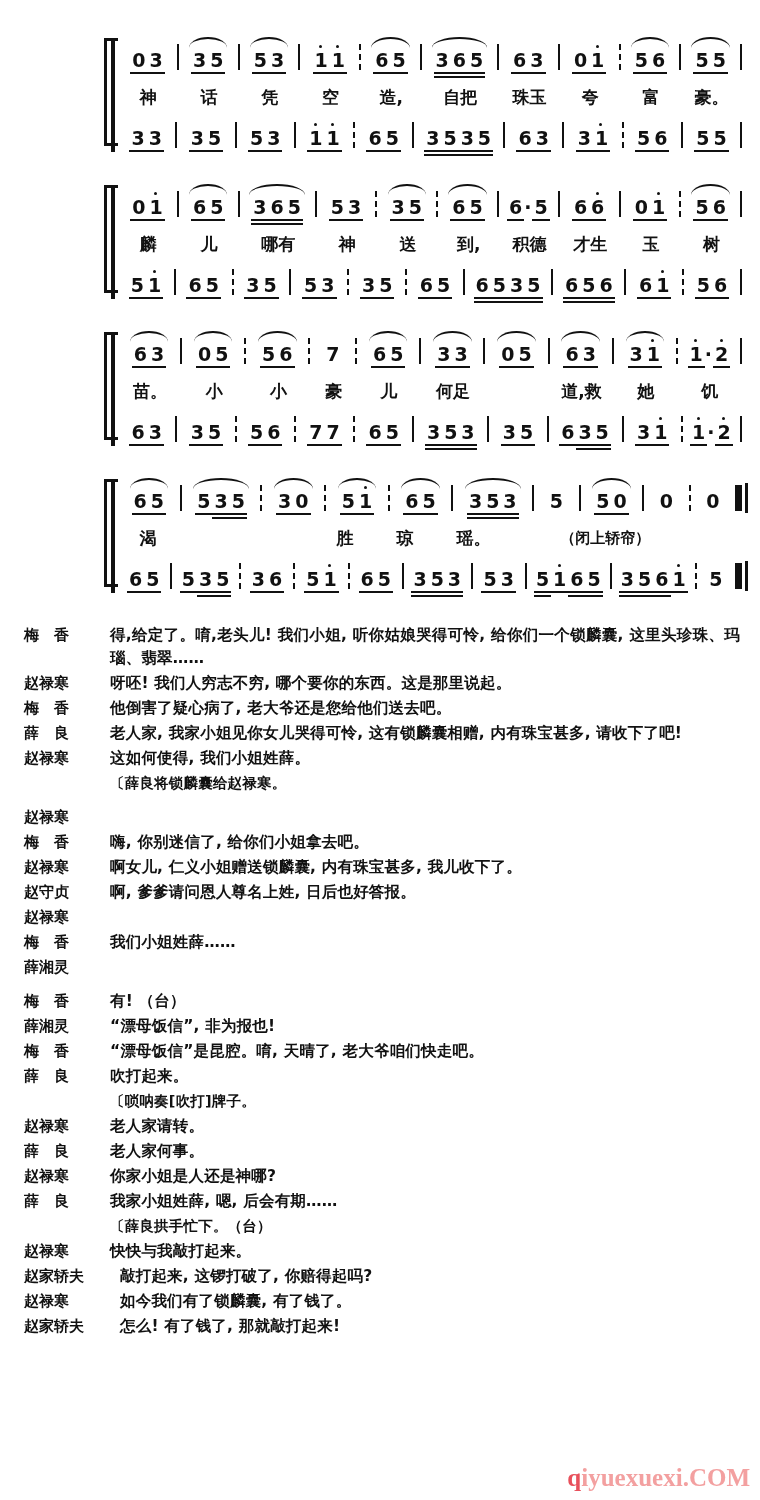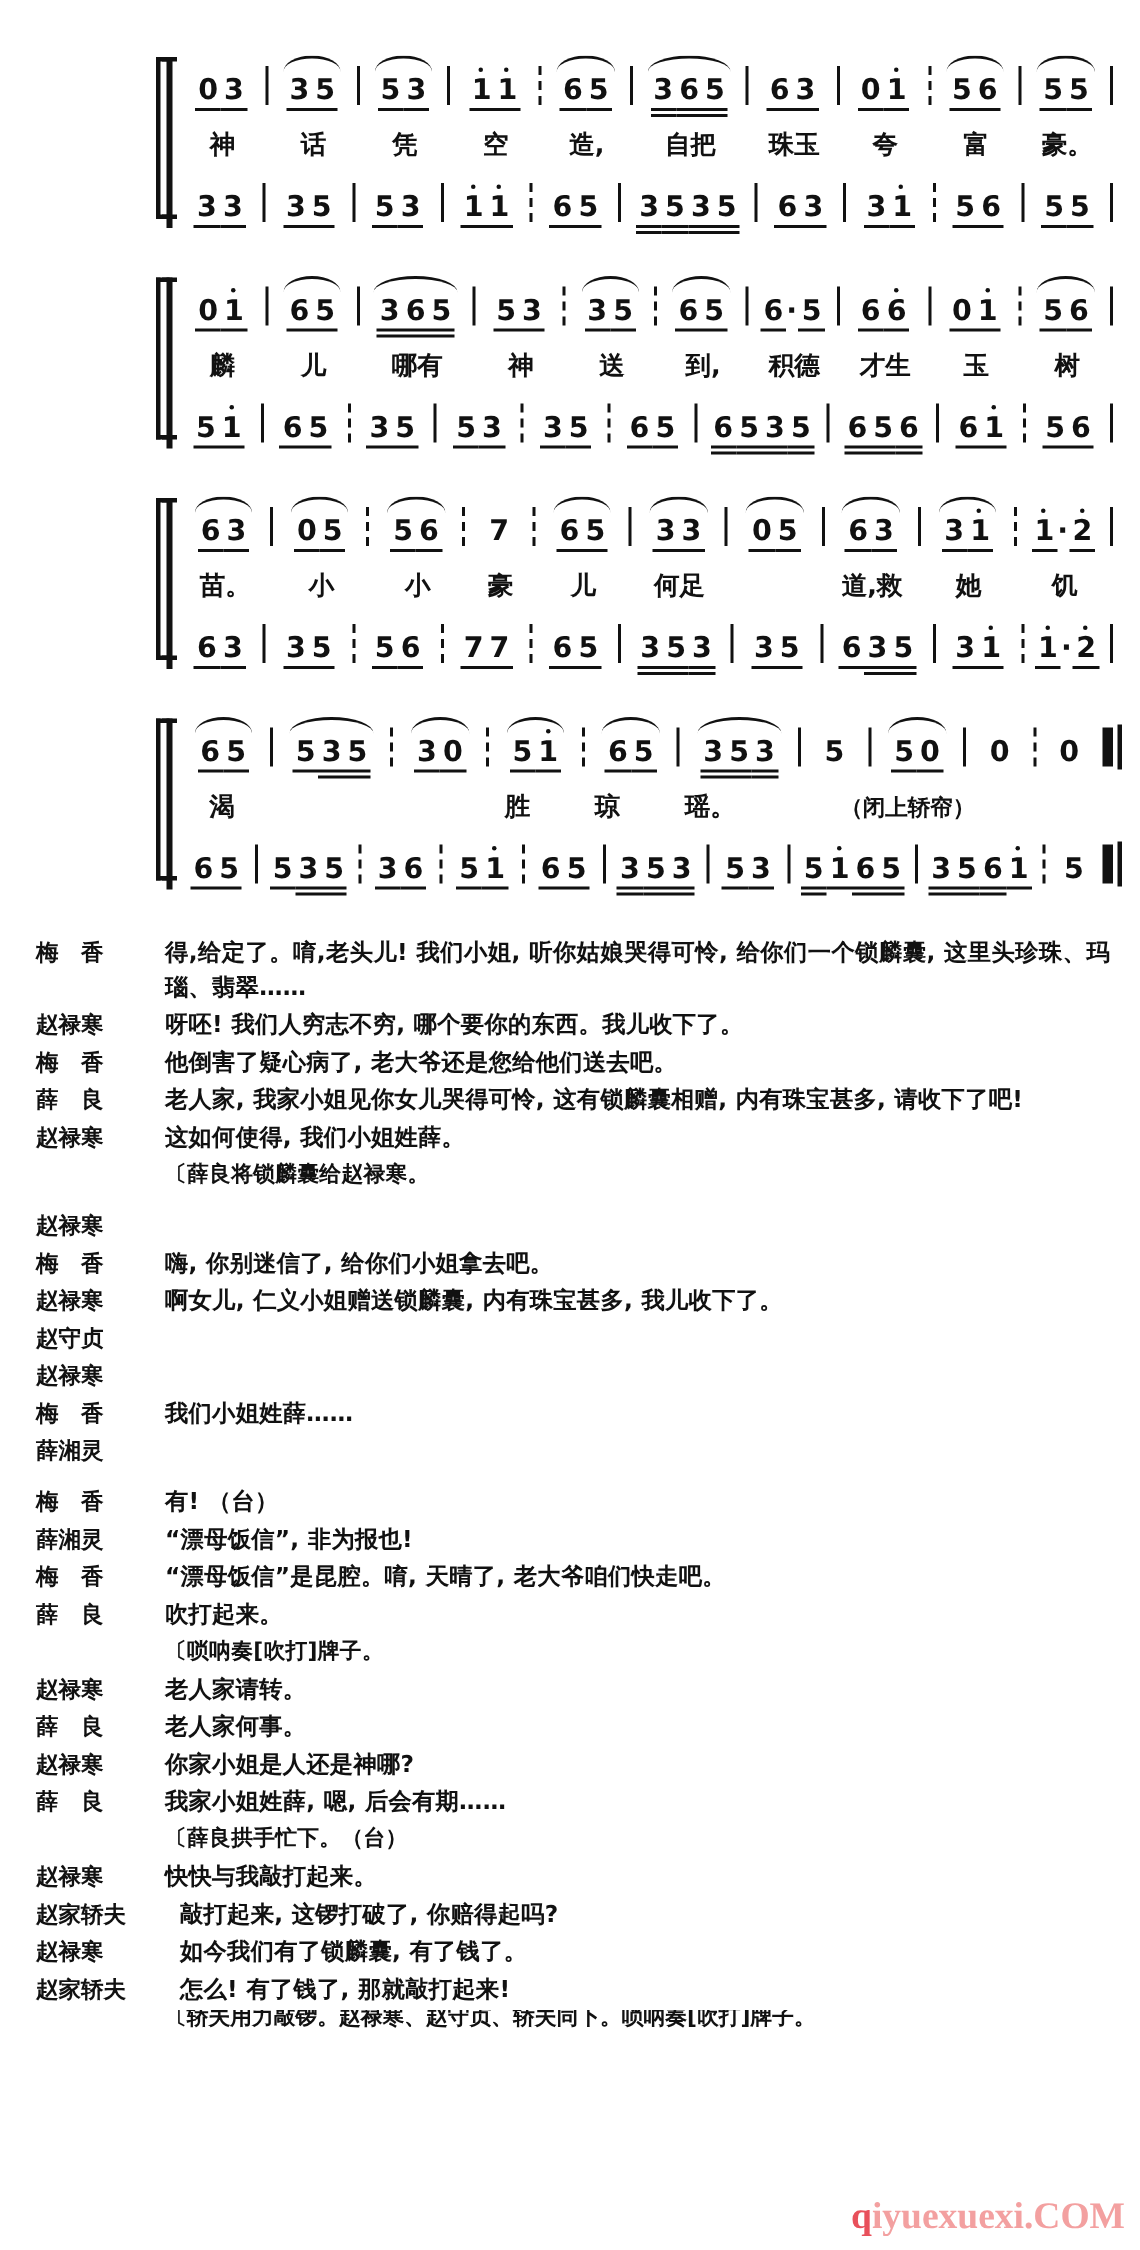--- a/index.html
+++ b/index.html
@@ -878,21 +878,21 @@
       </div>
     </div>
 
   <div class="script" id="script">
       <div class="line">
         <div class="spk">梅　香</div>
         <div class="txt">得,给定了。唷,老头儿! 我们小姐, 听你姑娘哭得可怜, 给你们一个锁麟囊, 这里头珍珠、玛瑙、翡翠……</div>
       </div>
       <div class="line">
         <div class="spk">赵禄寒</div>
-        <div class="txt">呀呸! 我们人穷志不穷, 哪个要你的东西。我儿收下了。</div>
+        <div class="txt">呀呸! 我们人穷志不穷, 哪个要你的东西。这是那里说起。</div>
       </div>
       <div class="line">
         <div class="spk">梅　香</div>
         <div class="txt">他倒害了疑心病了, 老大爷还是您给他们送去吧。</div>
       </div>
       <div class="line">
         <div class="spk">薛　良</div>
         <div class="txt">老人家, 我家小姐见你女儿哭得可怜, 这有锁麟囊相赠, 内有珠宝甚多, 请收下了吧!</div>
       </div>
       <div class="line">
@@ -909,20 +909,21 @@
       <div class="line">
         <div class="spk">梅　香</div>
         <div class="txt">嗨, 你别迷信了, 给你们小姐拿去吧。</div>
       </div>
       <div class="line">
         <div class="spk">赵禄寒</div>
         <div class="txt">啊女儿, 仁义小姐赠送锁麟囊, 内有珠宝甚多, 我儿收下了。</div>
       </div>
       <div class="line">
         <div class="spk">赵守贞</div>
+        <div class="txt">啊, 爹爹请问恩人尊名上姓, 日后也好答报。</div>
       </div>
       <div class="line">
         <div class="spk">赵禄寒</div>
       </div>
       <div class="line">
         <div class="spk">梅　香</div>
         <div class="txt">我们小姐姓薛……</div>
       </div>
       <div class="line">
         <div class="spk">薛湘灵</div>
@@ -976,22 +977,19 @@
         <div class="txt">敲打起来, 这锣打破了, 你赔得起吗?</div>
       </div>
       <div class="line">
         <div class="spk wide4">赵禄寒</div>
         <div class="txt">如今我们有了锁麟囊, 有了钱了。</div>
       </div>
       <div class="line">
         <div class="spk wide4">赵家轿夫</div>
         <div class="txt">怎么! 有了钱了, 那就敲打起来!</div>
       </div>
-      <div class="cut">
-        <div class="inner">〔轿夫用力敲锣。赵禄寒、赵守贞、轿夫同下。唢呐奏[吹打]牌子。</div>
-      </div>
     </div>
 
   <div class="watermark">
     <span class="q">q</span><span>iyuexuexi.COM</span>
   </div>
 
 </div>
 
 </body></html>

